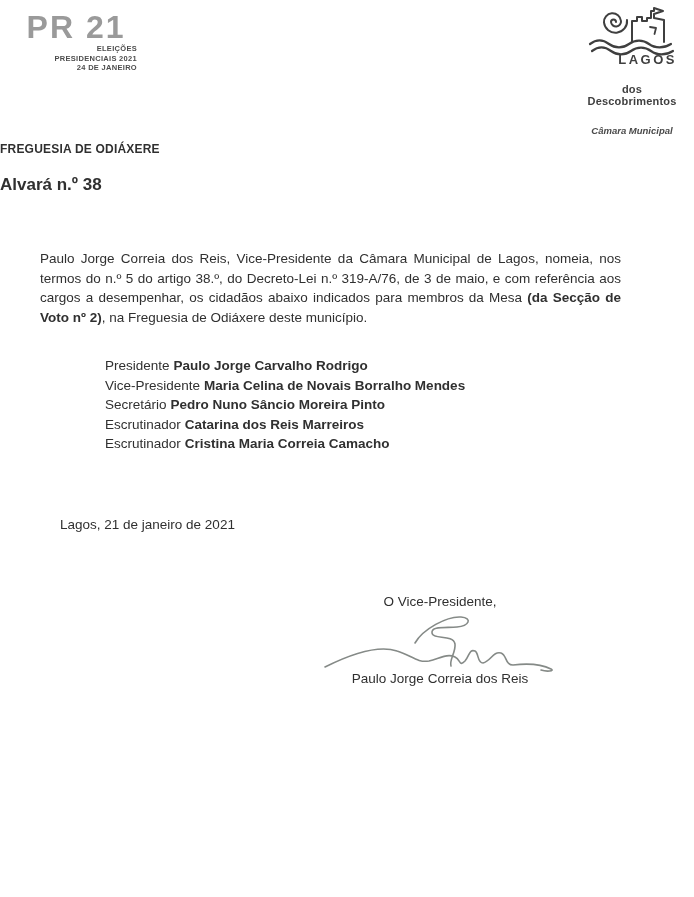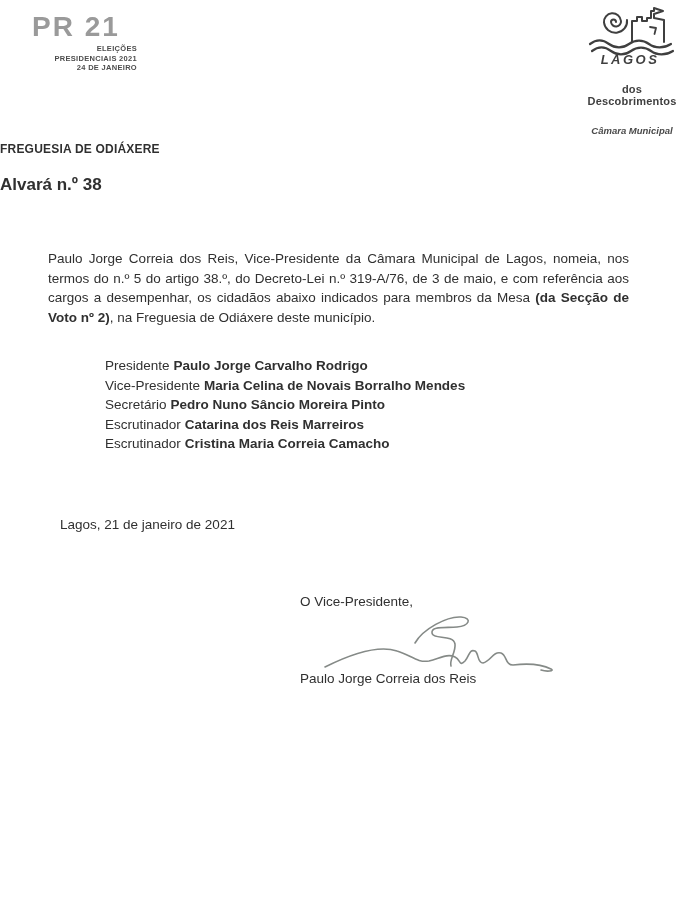--- a/index.html
+++ b/index.html
@@ -10,54 +10,54 @@
     margin:0 auto;
     background:#ffffff;
     font-family:"Liberation Sans", sans-serif;
     color:#303030;
     overflow:hidden;
   }
 
   
   .pr21 { position:absolute; left:15px; top:12px; width:122px; text-align:center; }
   .pr21-big {
-    font-size:28px; font-weight:800; letter-spacing:2px;
+    font-size:32px; font-weight:800; letter-spacing:2px;
     color:#9a9a9a; line-height:30px;
   }
   .pr21-sub { margin-top:2px; font-size:7.5px; font-weight:700; color:#4c4c4c;
     line-height:9.5px; letter-spacing:.3px;text-align:right; }
 
   
   .lagos { position:absolute; left:583px; top:6px; width:98px; text-align:center; color:#3f3f3f; }
   .lagos svg { display:block; margin:0 auto; }
-  .lagos-name { font-size:13px; font-weight:800; letter-spacing:2.5px; text-align:center; padding-right:4px; margin-top:-4px;font-style:italic; }
+  .lagos-name { font-size:13px; font-weight:800; letter-spacing:2.5px; text-align:right; padding-right:4px; margin-top:-4px; }
   .lagos-sub  { font-size:11px; font-weight:700; letter-spacing:.2px; margin-top:16px; }
   .lagos-tag  { font-size:9.5px; font-style:italic; font-weight:600; margin-top:18px; color:#4a4a4a; }
   .t-freguesia { position:absolute; top:142px; width:100%; font-size:12px; font-weight:700; letter-spacing:.2px; }
   .t-alvara    { position:absolute; top:175px; width:100%; font-size:17px; font-weight:700; }
   .t-subject   { position:absolute; top:214px; width:100%; font-size:13.5px; font-weight:400; letter-spacing:.2px; }
 
   
   .body-par {
-    position:absolute; left:48px; top:249px; width:581px;
+    position:absolute; left:40px; top:249px; width:581px;
     font-size:13.5px; line-height:19.6px;
     text-align:justify;
   }
   .body-par .bold { font-weight:700; }
 
   
   .members { position:absolute; left:105px; top:356px; font-size:13.5px; }
   .member-row { line-height:19.6px; white-space:nowrap; }
   .member-name { font-weight:700; margin-left:4px; }
 
   
   .dateline { position:absolute; left:60px; top:517px; font-size:13.5px; }
 
   
-  .sig-block { position:absolute; left:300px; top:594px; width:280px; font-size:13.5px; }
+  .sig-block { position:absolute; left:300px; top:594px; width:280px; text-align:center; font-size:13.5px; }
   .sig-block svg { display:block; margin:2px auto 0 auto; }
   .sig-name { margin-top:-2px; }
 </style>
 </head>
 <body>
 
 <div class="page">
 
   <div class="pr21">
     <div class="pr21-big">PR 21</div>

